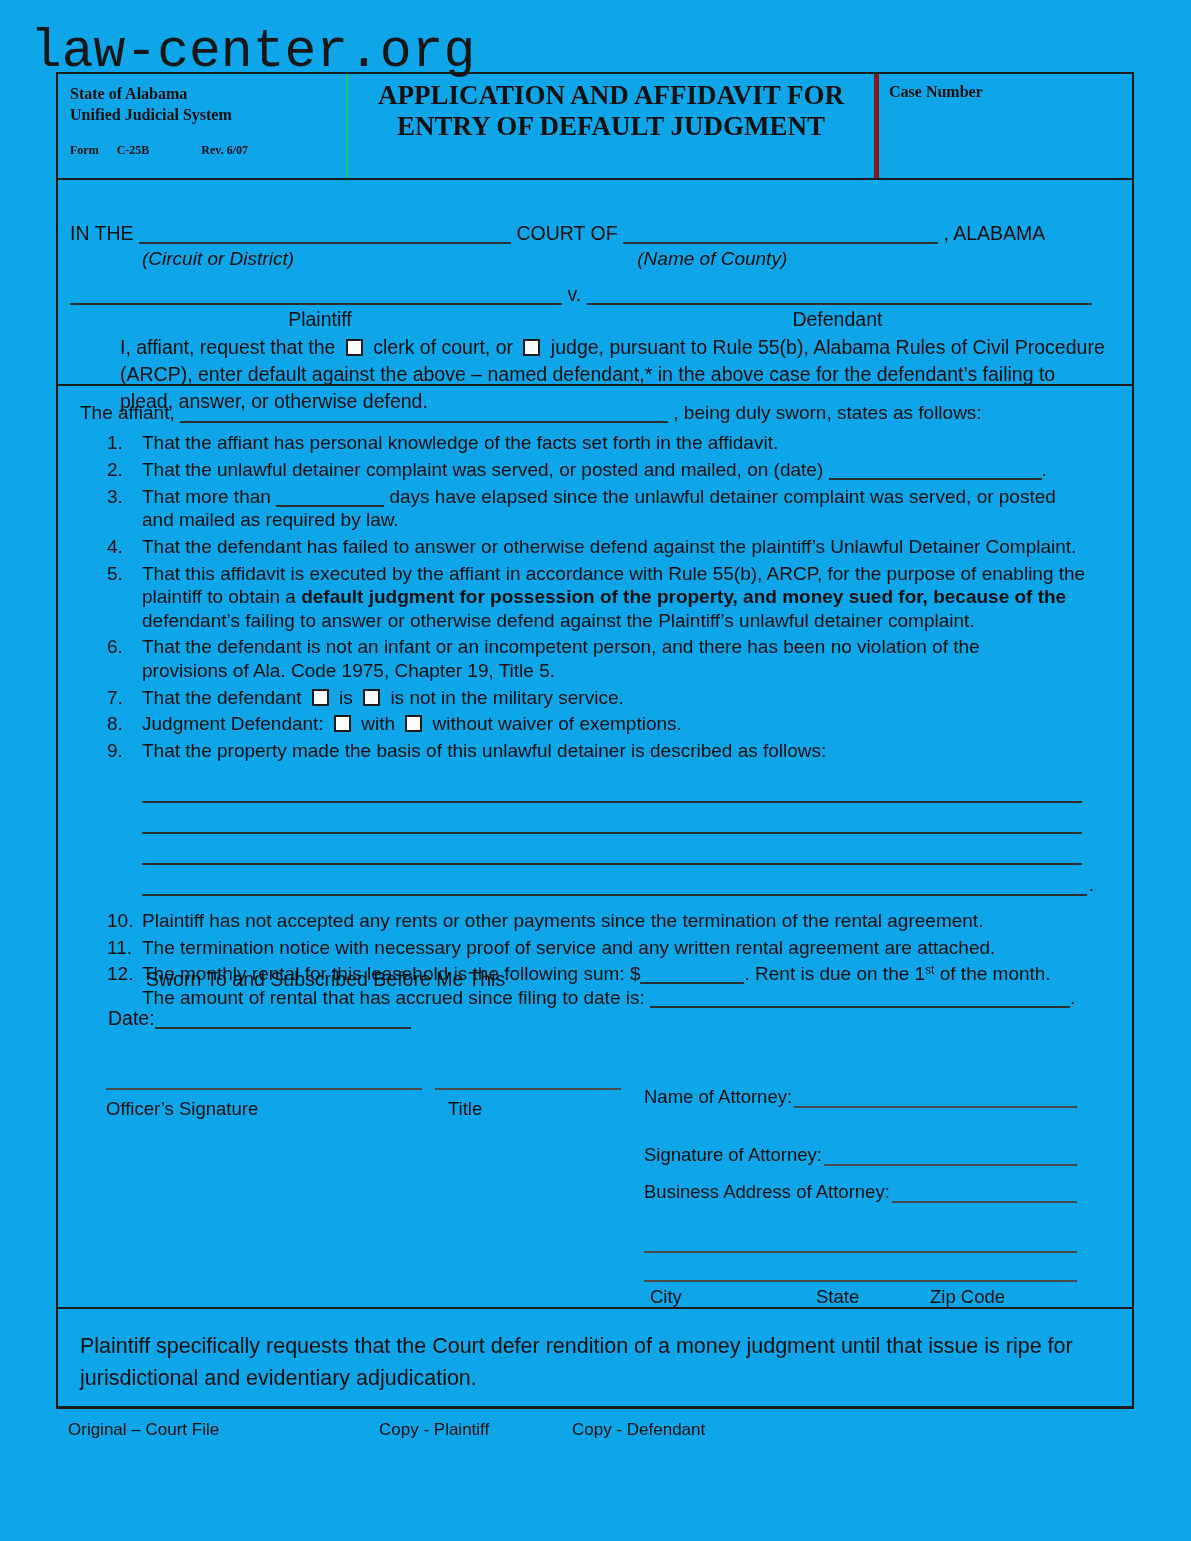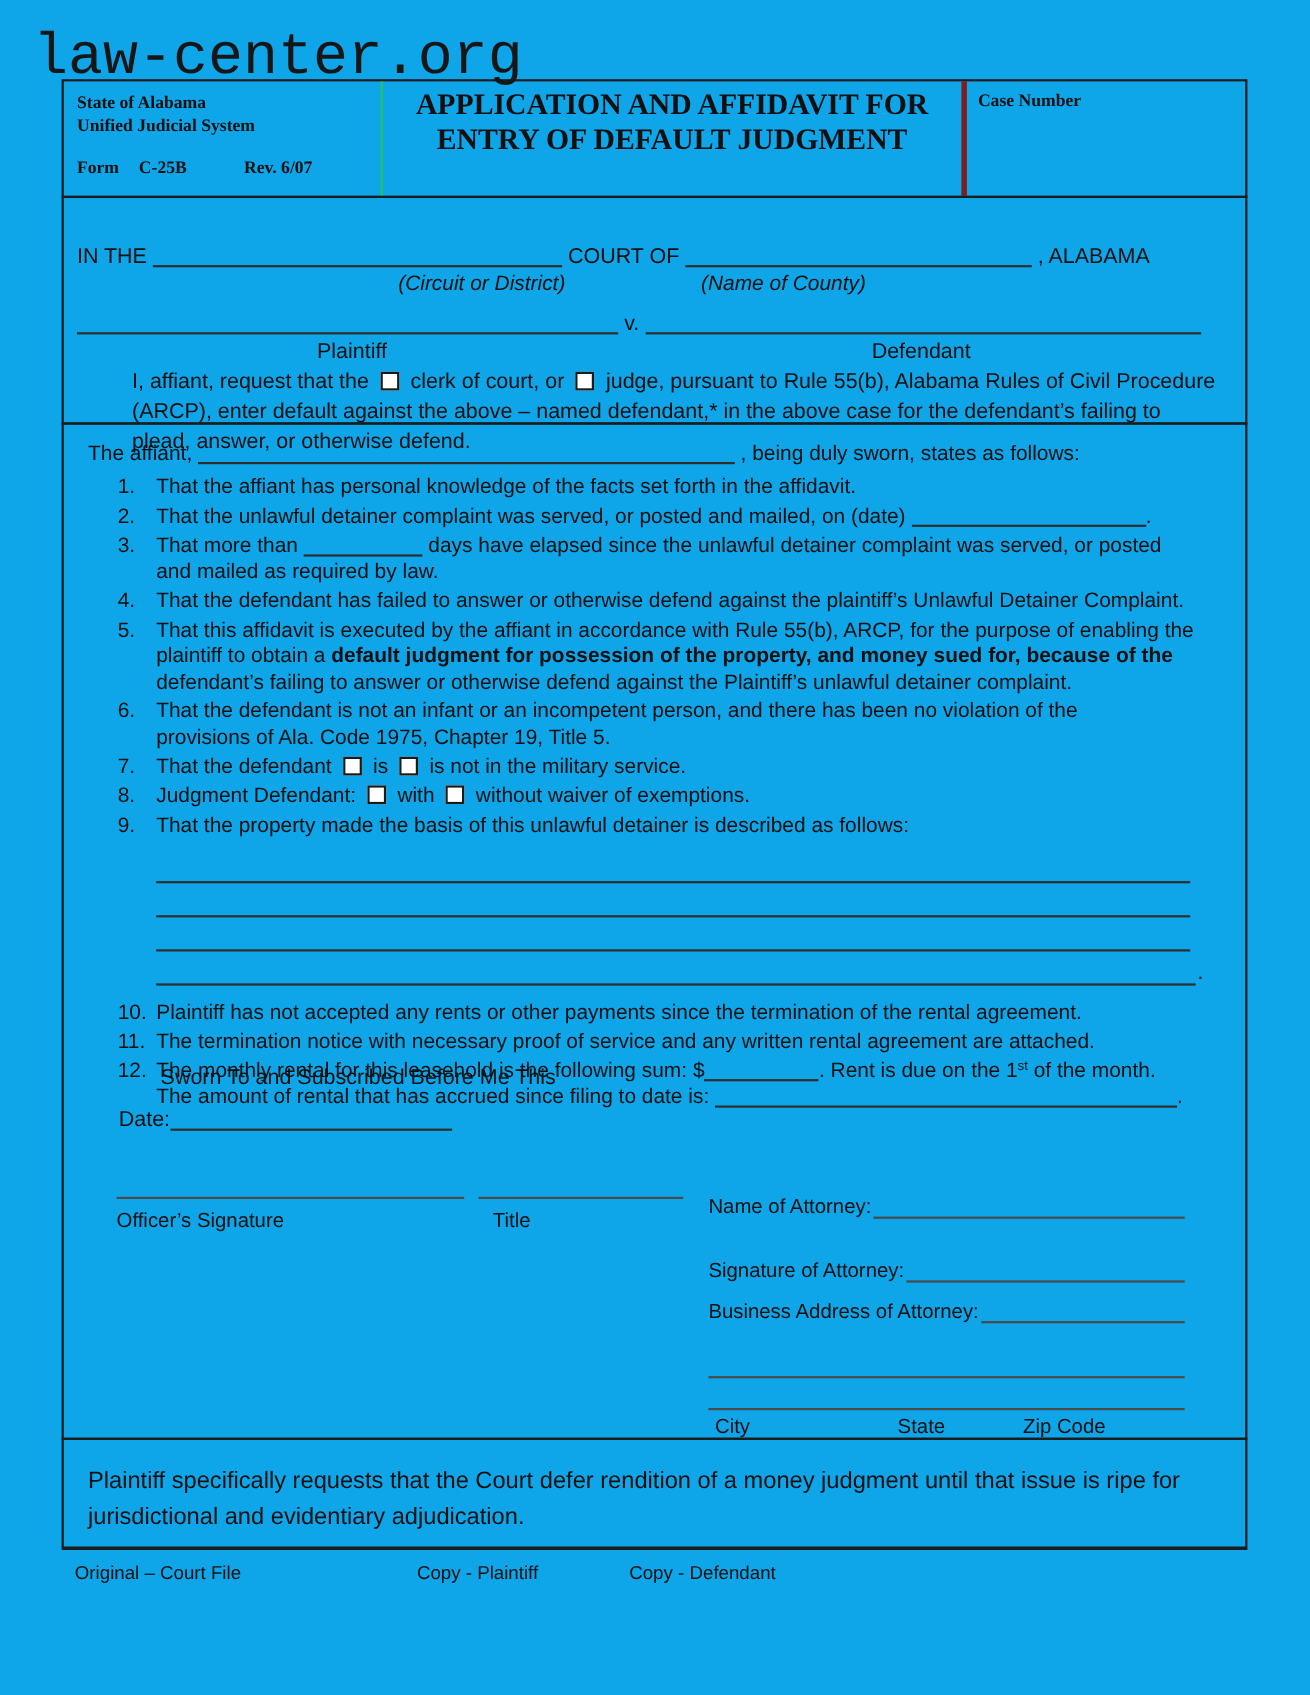--- a/index.html
+++ b/index.html
@@ -14,37 +14,37 @@
     font-family:"Liberation Mono", monospace; font-size:53px; font-weight:400;
     letter-spacing:0px; color:#161616; white-space:nowrap;
   }
   .form { position:absolute; left:56px; top:72px; width:1078px; }
   .box { border:2px solid #1c1c1c; margin-top:-2px; position:relative; }
   .box.first { margin-top:0; }
 
   
   .hdr { display:flex; height:108px; font-family:"Liberation Serif", serif; font-weight:bold; }
   .hdr-left { width:290px; border-right:2px solid #22c55e; padding:10px 12px; font-size:16px; line-height:1.3; }
-  .hdr-form-row { display:flex; margin-top:17px; font-size:16px; }
+  .hdr-form-row { display:flex; margin-top:17px; font-size:12px; }
   .hdr-form-row .fnum { margin-left:18px; }
   .hdr-form-row .frev { margin-left:52px; }
   .hdr-center { flex:1; text-align:center; padding-top:6px; }
   .hdr-title { font-size:27px; line-height:1.16; }
   .hdr-sub { font-size:18px; margin-top:6px; }
   .hdr-right { width:258px; border-left:5px solid #7f1d1d; padding:9px 10px; font-size:16px; }
 
   
   .blank { display:inline-block; border-bottom:2px solid #2e2e2e; height:20px; vertical-align:-4px; }
   .cb { display:inline-block; width:17px; height:17px; border:2px solid #1a1a1a; vertical-align:-2px; margin:0 5px; background:#fff; }
 
   
   .court { height:208px; padding:42px 12px 0 12px; font-size:19.5px; }
   .court .row1 { white-space:nowrap; }
   .court .hints { font-style:italic; font-size:19px; margin-top:3px; }
-  .hint1 { display:inline-block; width:372px; margin-left:72px; text-align:right; }
+  .hint1 { display:inline-block; width:372px; margin-left:72px; text-align:left; }
   .hint2 { display:inline-block; width:315px; margin-left:118px; text-align:left; }
   .court .vrow { margin-top:13px; white-space:nowrap; }
   .court .pd-row { margin-top:2px; }
   .pd-left { display:inline-block; width:500px; text-align:center; }
   .pd-right { display:inline-block; width:500px; margin-left:12px; text-align:center; }
   .court .para { margin:3px 14px 0 50px; line-height:1.38; font-size:19.5px; }
 
   
   .aff { height:925px; padding:16px 10px 0 0; font-size:19px; }
   .intro { margin-left:22px; }

